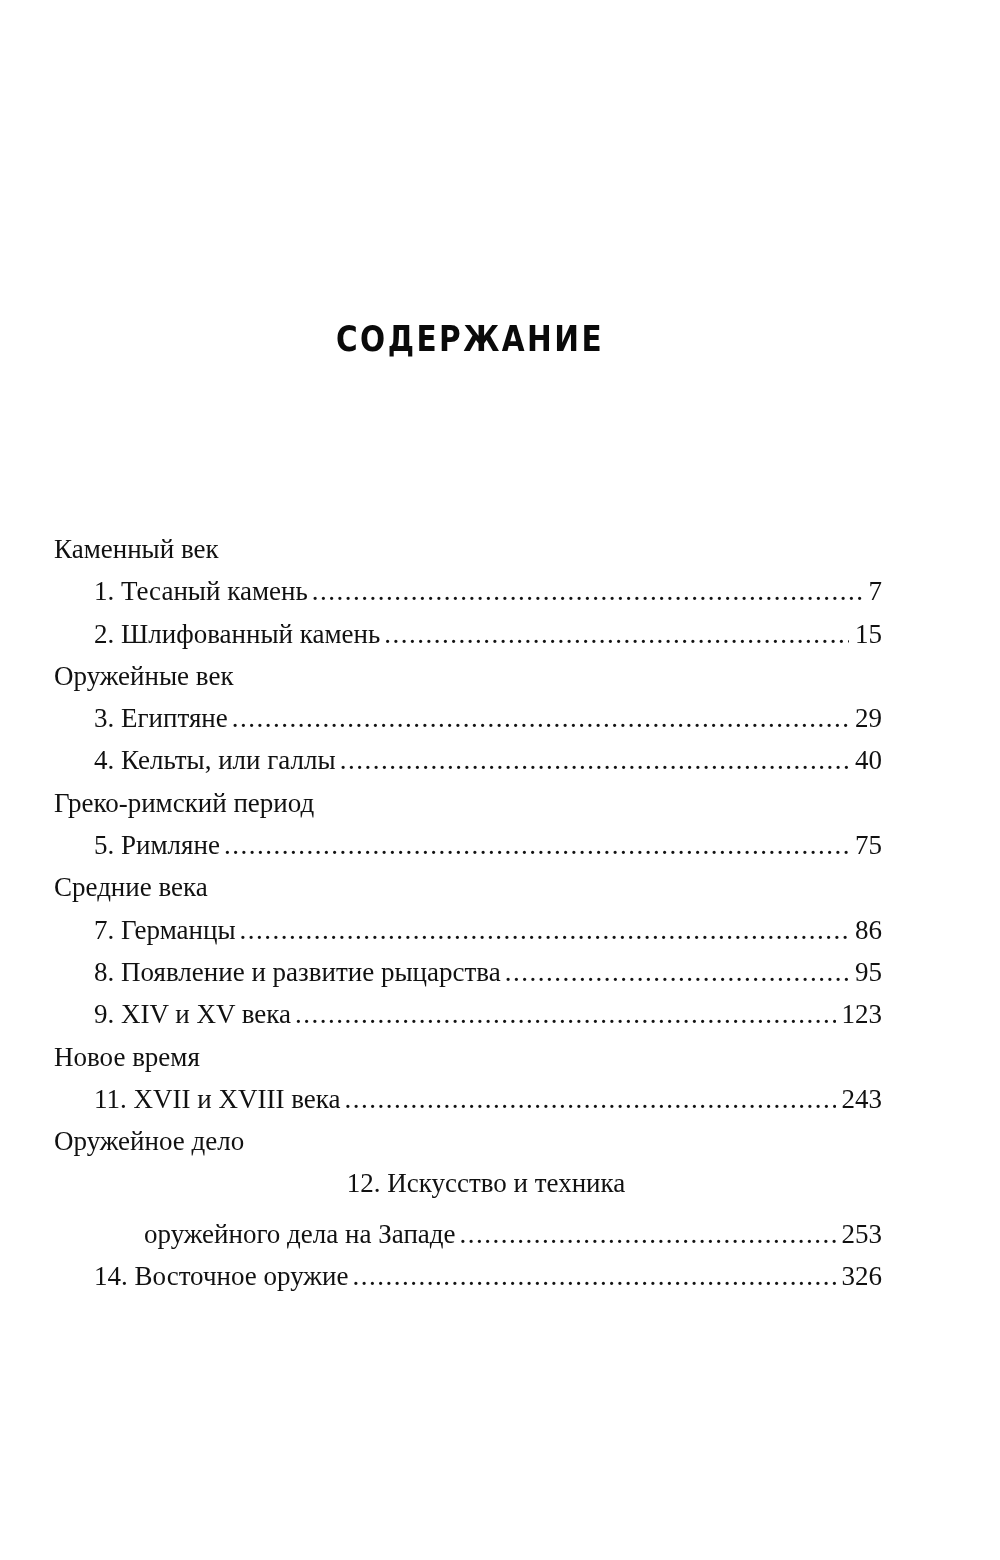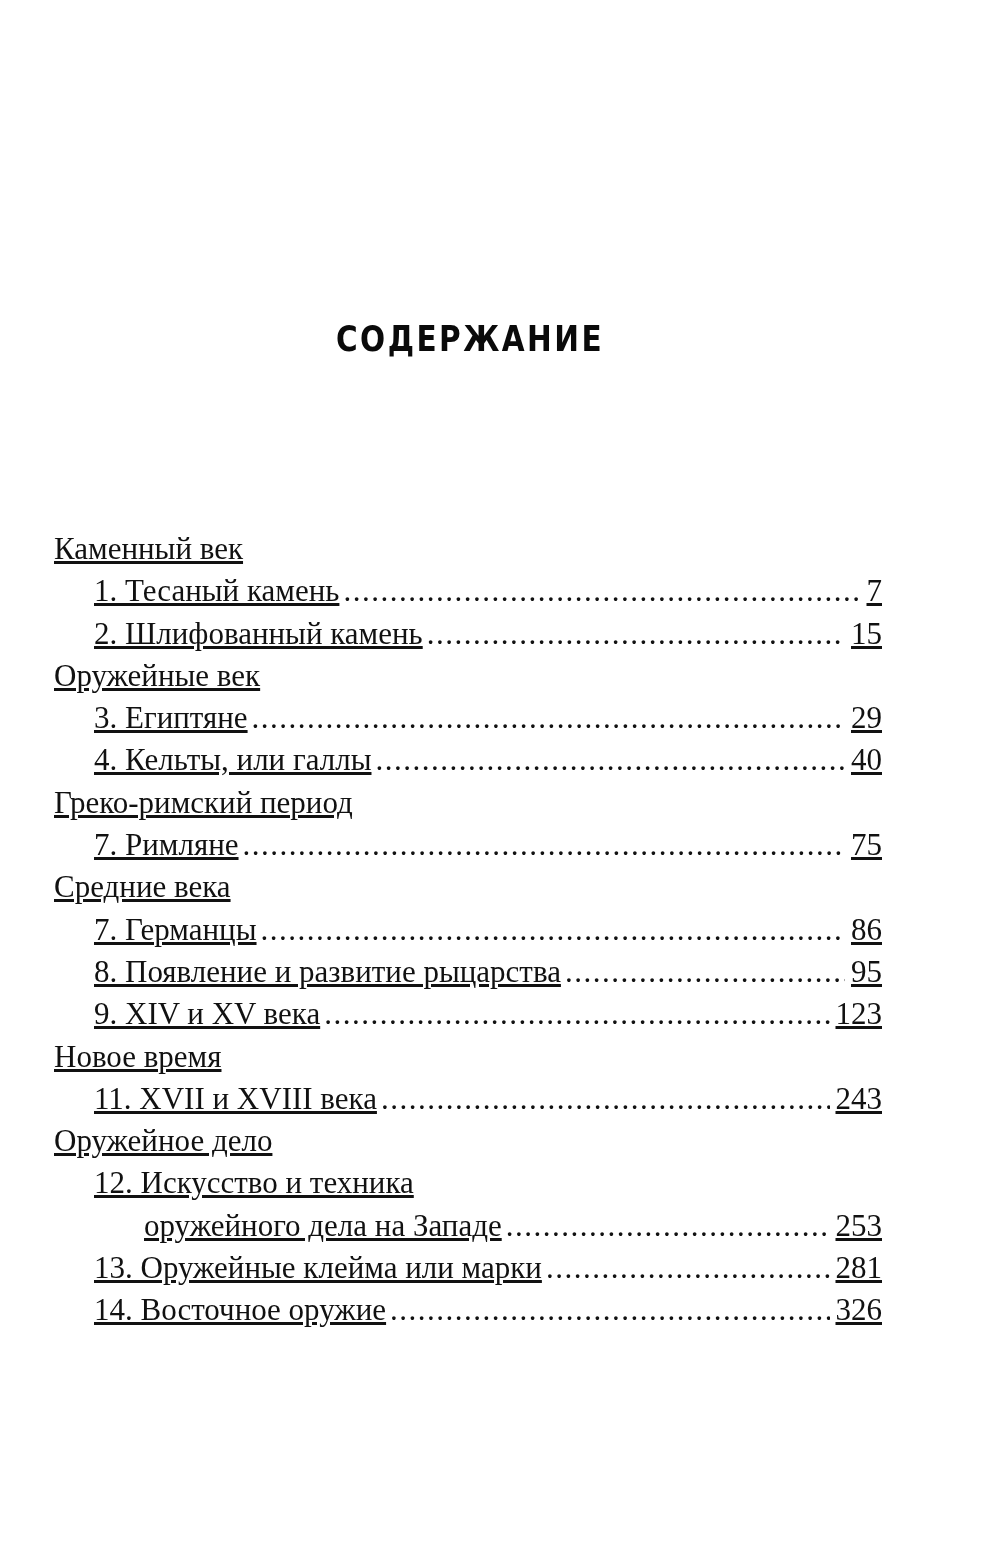--- a/index.html
+++ b/index.html
@@ -8,24 +8,24 @@
     font-family: "Liberation Serif", "DejaVu Serif", serif;
     position: relative; overflow: hidden;
   }
   .title {
     position: absolute; top: 318px; left: 0; width: 940px; text-align: center;
     font-family: "DejaVu Sans", "Liberation Sans", sans-serif;
     font-weight: bold; font-size: 36px; letter-spacing: 3px; color: #0a0a0a;
     transform: scaleX(0.82); transform-origin: 470px 0;
   }
   .toc { position: absolute; top: 528px; left: 54px; width: 828px; }
-  .row { height: 42.3px; line-height: 42.3px; font-size: 31px; display: flex; white-space: nowrap; text-decoration: underline; }
+  .row { height: 42.3px; line-height: 42.3px; font-size: 27px; display: flex; white-space: nowrap; }
   .section { padding-left: 0; }
-  .entry { padding-left: 40px; }
-  .entry.cont { padding-left: 90px; }
+  .entry { padding-left: 40px; justify-content: center; }
+  .entry.cont { padding-left: 90px; margin-top: 8px; }
   .label { flex: 0 0 auto; padding-right: 4px; }
   .dots { flex: 1 1 auto; overflow: hidden; position: relative; }
   .dots::after {
     content: "....................................................................................................................................................................................";
     position: absolute; left: 0; bottom: 0; letter-spacing: 1.5px;
   }
   .page { flex: 0 0 auto; padding-left: 6px; text-align: right; }
 </style>
 </head>
 <body>
@@ -56,21 +56,21 @@
     </div>
   <div class="row entry">
       <span class="label">4. Кельты, или галлы</span>
       <span class="dots"></span>
       <span class="page">40</span>
     </div>
   <div class="row section">
       <span class="label">Греко-римский период</span>
     </div>
   <div class="row entry">
-      <span class="label">7. Римляне</span>
+      <span class="label">5. Римляне</span>
       <span class="dots"></span>
       <span class="page">75</span>
     </div>
   <div class="row section">
       <span class="label">Средние века</span>
     </div>
   <div class="row entry">
       <span class="label">7. Германцы</span>
       <span class="dots"></span>
       <span class="page">86</span>
@@ -98,22 +98,17 @@
     </div>
   <div class="row entry">
       <span class="label">12. Искусство и техника</span>
     </div>
   <div class="row entry cont">
       <span class="label">оружейного дела на Западе</span>
       <span class="dots"></span>
       <span class="page">253</span>
     </div>
   <div class="row entry">
-      <span class="label">13. Оружейные клейма или марки</span>
-      <span class="dots"></span>
-      <span class="page">281</span>
-    </div>
-  <div class="row entry">
       <span class="label">14. Восточное оружие</span>
       <span class="dots"></span>
       <span class="page">326</span>
     </div>
 </div>
 
 </body></html>

